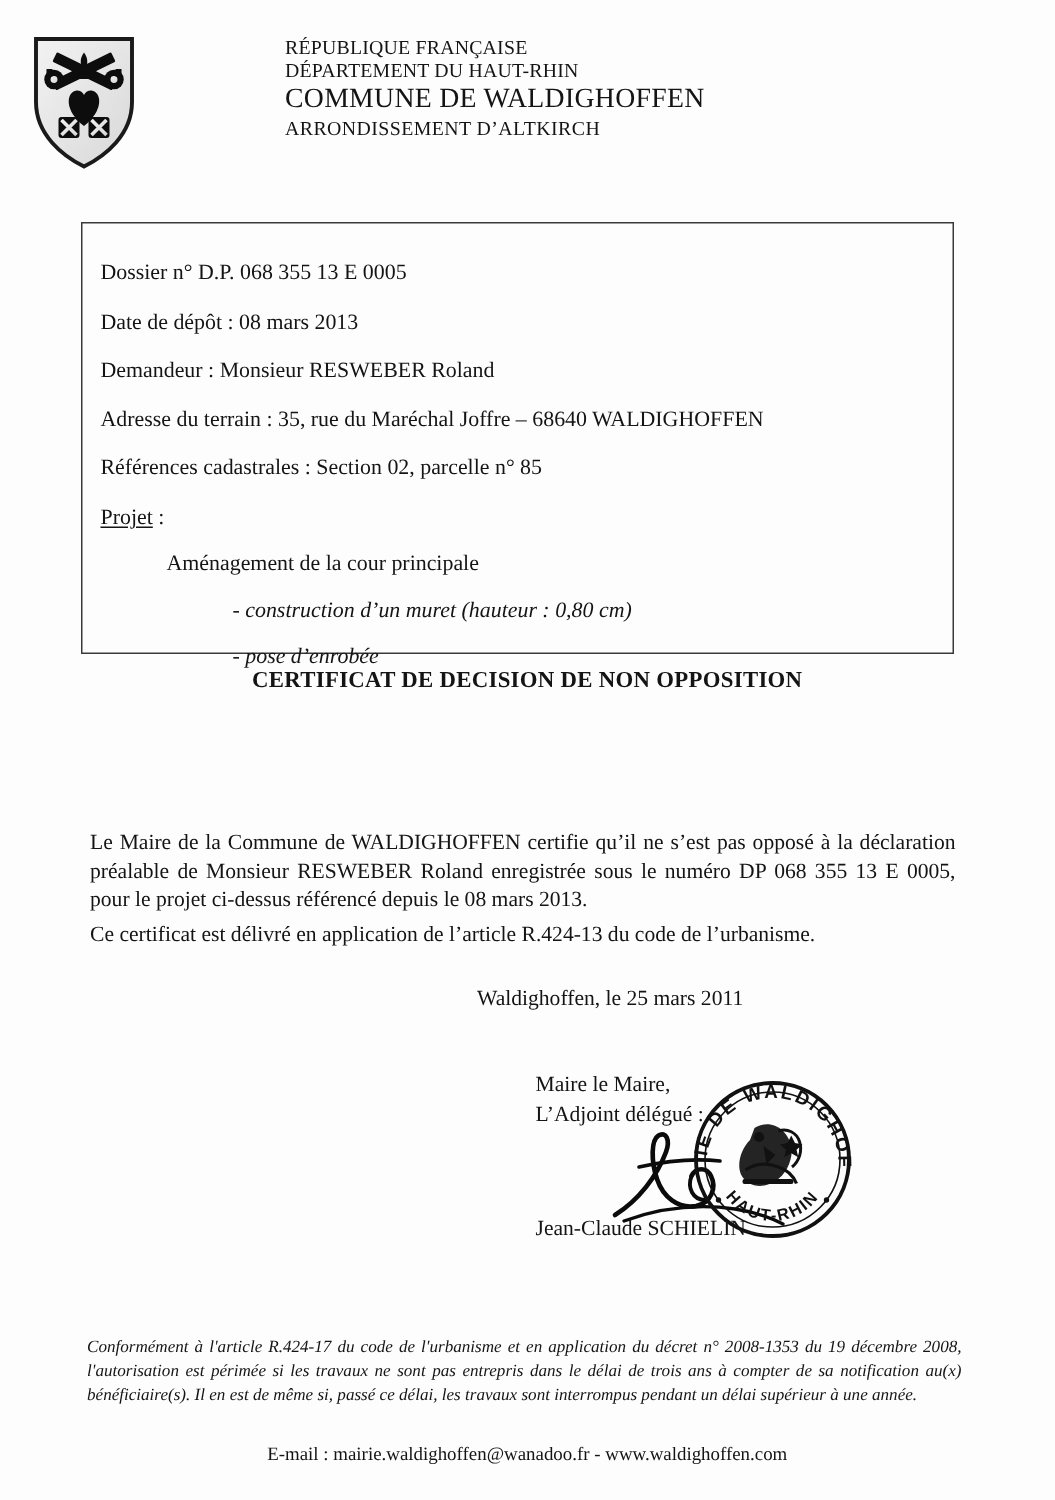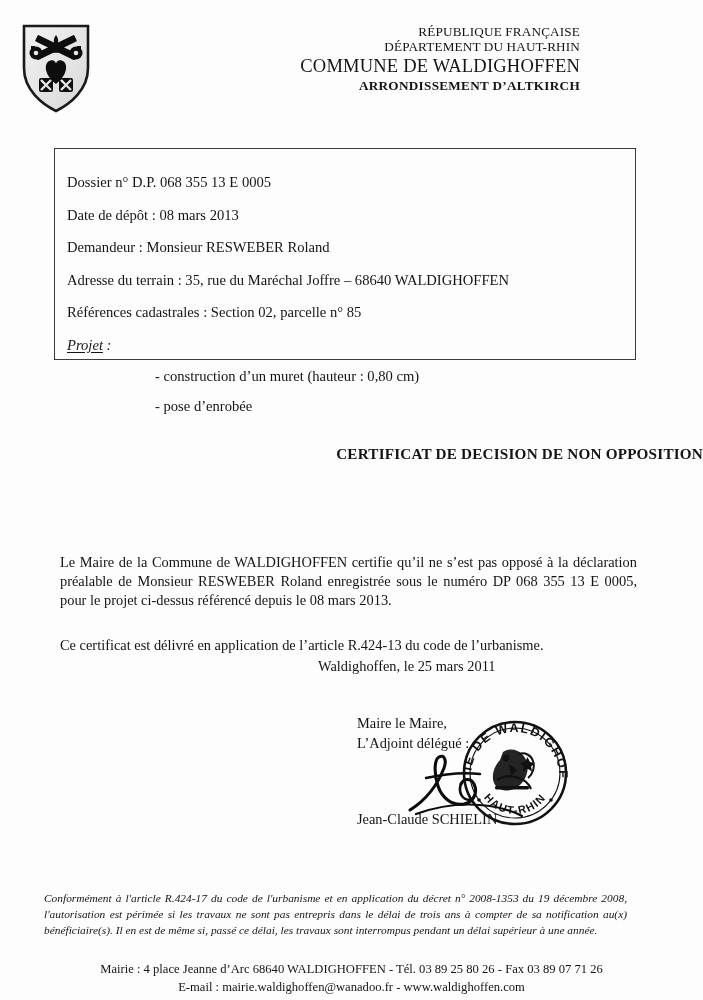--- a/index.html
+++ b/index.html
@@ -36,68 +36,68 @@
     left: 20px;
     top: 4px;
     width: 72px;
     height: 92px;
   }
   .header-text {
     position: absolute;
     left: 190px;
     top: 6px;
     width: 390px;
-    text-align: right;
+    text-align: left;
     line-height: 1.16;
   }
   .hl1, .hl2, .hl4 {
     font-size: 13.2px;
     letter-spacing: 0.15px;
     white-space: nowrap;
   }
   .hl3 {
     font-size: 18.5px;
     letter-spacing: 0.2px;
     white-space: nowrap;
     margin-top: 1px;
     margin-bottom: 1px;
   }
-  .hl4 { letter-spacing: 0.3px; font-weight: bold; }
+  .hl4 { letter-spacing: 0.3px; }
 
   
   .info-box {
     position: absolute;
     left: 54px;
     top: 148px;
     width: 582px;
-    height: 212px;
+    height: 288px;
     border: 1.4px solid #3a3a3a;
     box-sizing: border-box;
   }
   .info-inner {
     padding: 26px 0 0 12px;
   }
   .info-line {
     font-size: 14.6px;
     line-height: 1.0;
     margin-bottom: 18px;
     white-space: nowrap;
   }
-  .info-line.projet { margin-bottom: 16px; font-style: italic; }
+  .info-line.projet { margin-bottom: 16px; }
   .u { text-decoration: underline; text-underline-offset: 2px; }
   .indent-1 { padding-left: 44px; margin-bottom: 17px; }
-  .indent-2 { padding-left: 88px; margin-bottom: 16px; }
+  .indent-2 { padding-left: 88px; margin-bottom: 16px; font-style: italic; }
 
   
   .title-block {
     position: absolute;
     left: 0;
     top: 444px;
     width: 703px;
-    text-align: right;
+    text-align: center;
     font-weight: bold;
     line-height: 1.34;
   }
   .title-block .t1,
   .title-block .t2 {
     font-size: 15.2px;
     letter-spacing: 0.2px;
   }
   .title-block .t3 {
     font-size: 14.4px;
@@ -108,21 +108,21 @@
   .body-text {
     position: absolute;
     left: 60px;
     top: 553px;
     width: 577px;
     font-size: 14.4px;
     line-height: 1.33;
     text-align: justify;
   }
   .body-text p { margin: 0; }
-  .body-text p.second { margin-top: 26px; }
+  .body-text p.second { margin-top: 4px; }
 
   
   .place-date {
     position: absolute;
     left: 318px;
     top: 658px;
     font-size: 14.4px;
     white-space: nowrap;
   }
   .sign-for {
@@ -151,21 +151,21 @@
     position: absolute;
     left: 404px;
     top: 744px;
     width: 150px;
     height: 80px;
   }
 
   
   .footnote {
     position: absolute;
-    left: 44px;
+    left: 58px;
     top: 890px;
     width: 583px;
     font-size: 11.4px;
     font-style: italic;
     line-height: 1.42;
     text-align: justify;
   }
 
   
   .footer {
@@ -235,20 +235,21 @@
   </div>
 
   <div class="info-box">
     <div class="info-inner">
       <div class="info-line">Dossier n° D.P. 068 355 13 E 0005</div>
       <div class="info-line">Date de dépôt : 08 mars 2013</div>
       <div class="info-line">Demandeur : Monsieur RESWEBER Roland</div>
       <div class="info-line">Adresse du terrain : 35, rue du Maréchal Joffre – 68640 WALDIGHOFFEN</div>
       <div class="info-line">Références cadastrales : Section 02, parcelle n° 85</div>
       <div class="info-line projet"><span class="u">Projet</span><span> :</span></div>
+      <div class="info-line indent-1">Aménagement de la cour principale</div>
       <div class="info-line indent-2">- construction d’un muret (hauteur : 0,80 cm)</div>
       <div class="info-line indent-2">- pose d’enrobée</div>
     </div>
   </div>
 
   <div class="title-block">
     <div class="t1">CERTIFICAT DE DECISION DE NON OPPOSITION</div>
   </div>
 
   <div class="body-text">
@@ -303,17 +304,16 @@
       <circle cx="20" cy="82" r="1.8" fill="#111"></circle>
       <circle cx="92" cy="82" r="1.8" fill="#111"></circle>
     </svg>
   </div>
 
   <div class="signatory">Jean-Claude SCHIELIN</div>
 
   <div class="footnote">Conformément à l'article R.424-17 du code de l'urbanisme et en application du décret n° 2008-1353 du 19 décembre 2008, l'autorisation est périmée si les travaux ne sont pas entrepris dans le délai de trois ans à compter de sa notification au(x) bénéficiaire(s). Il en est de même si, passé ce délai, les travaux sont interrompus pendant un délai supérieur à une année.</div>
 
   <div class="footer">
-    <div>Mairie : 4 place Jeanne d’Arc 68640 WALDIGHOFFEN - Tél. 03 89 25 80 26 - Fax 03 89 07 71 26</div>
     <div>E-mail : mairie.waldighoffen@wanadoo.fr - www.waldighoffen.com</div>
   </div>
 
 </div>
 
 </body></html>

